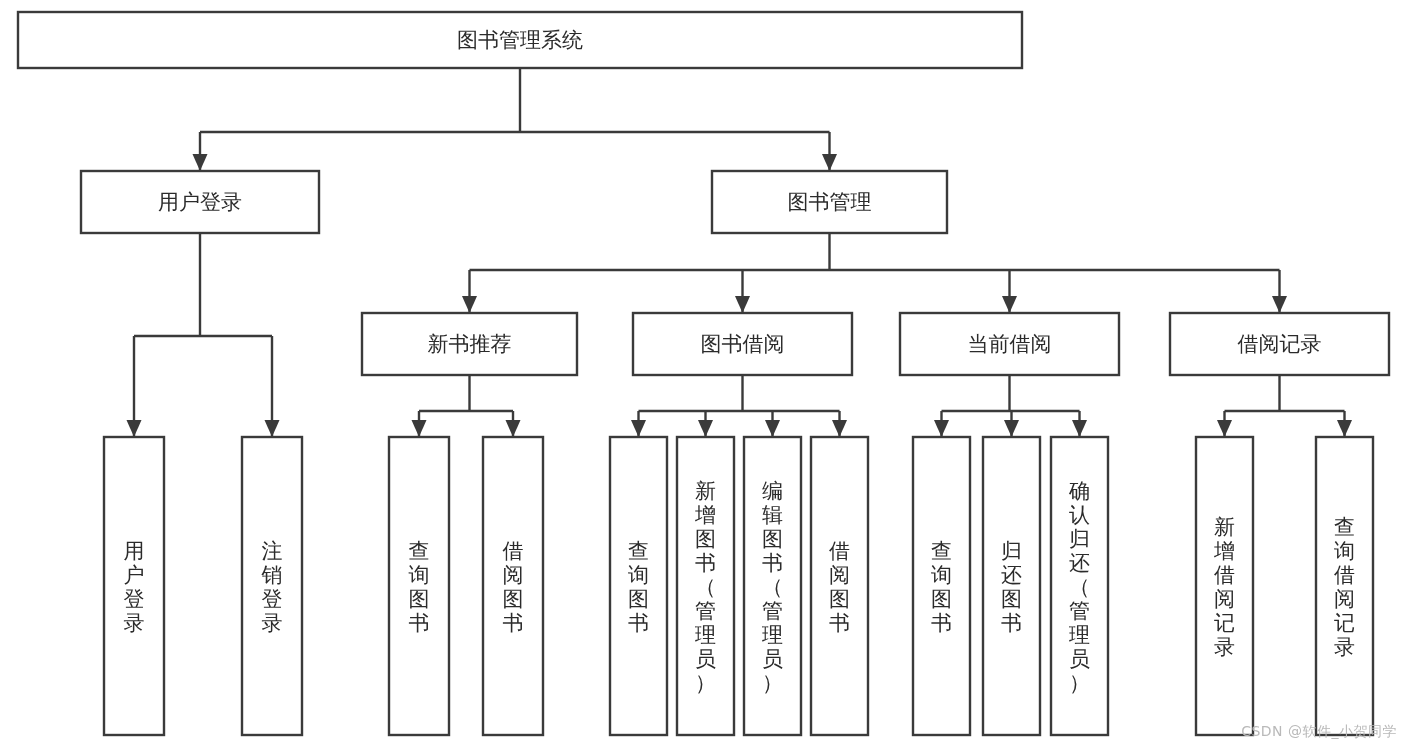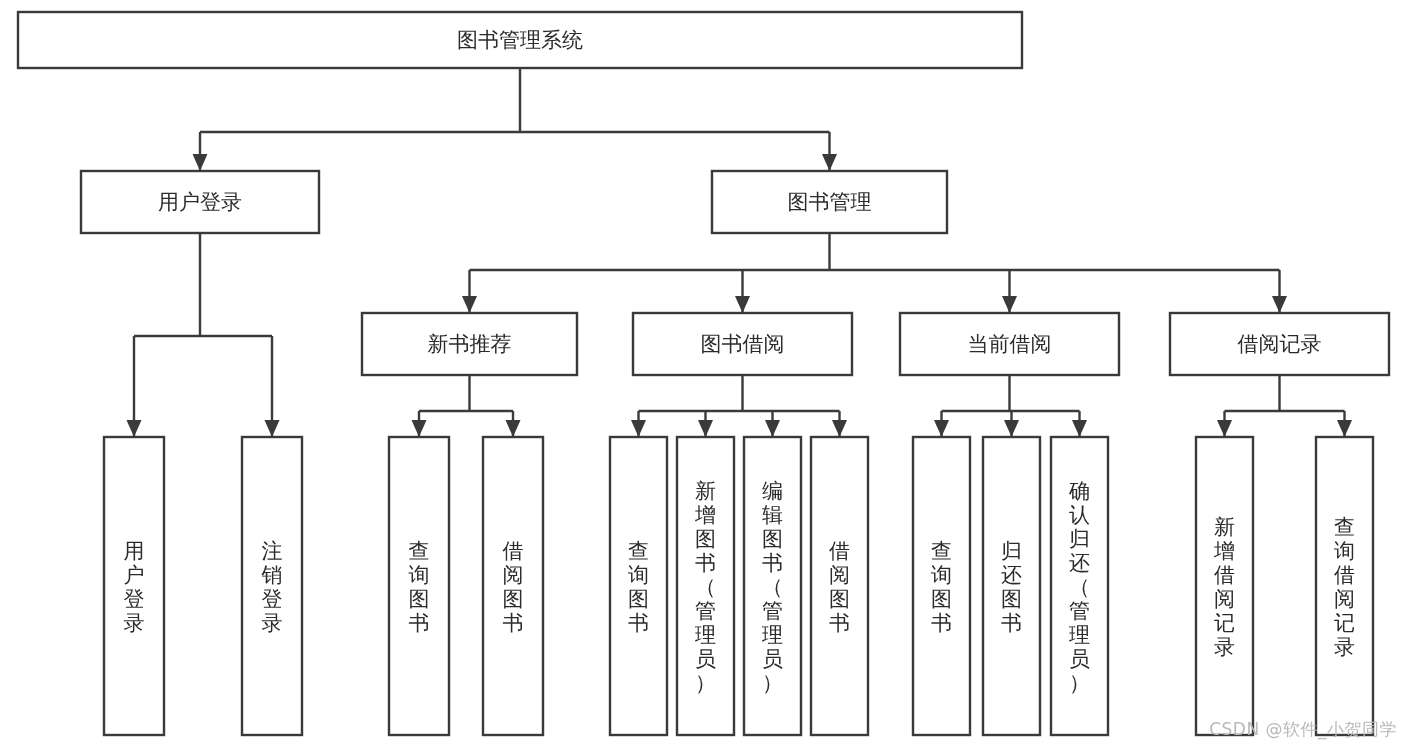--- a/index.html
+++ b/index.html
@@ -46,21 +46,21 @@
     font-family: "DejaVu Sans", "Liberation Sans", sans-serif;
     font-size: 21px;
     text-anchor: middle;
     dominant-baseline: middle;
   }
   .watermark-text {
     position: absolute;
     right: 8px;
     bottom: 6px;
     font-family: "DejaVu Sans", "Liberation Sans", sans-serif;
-    font-size: 17px;
+    font-size: 14px;
     color: #b9b9b9;
     white-space: nowrap;
     letter-spacing: 0.5px;
   }
 </style>
 </head>
 <body>
 
 <div id="diagram-root">
 

